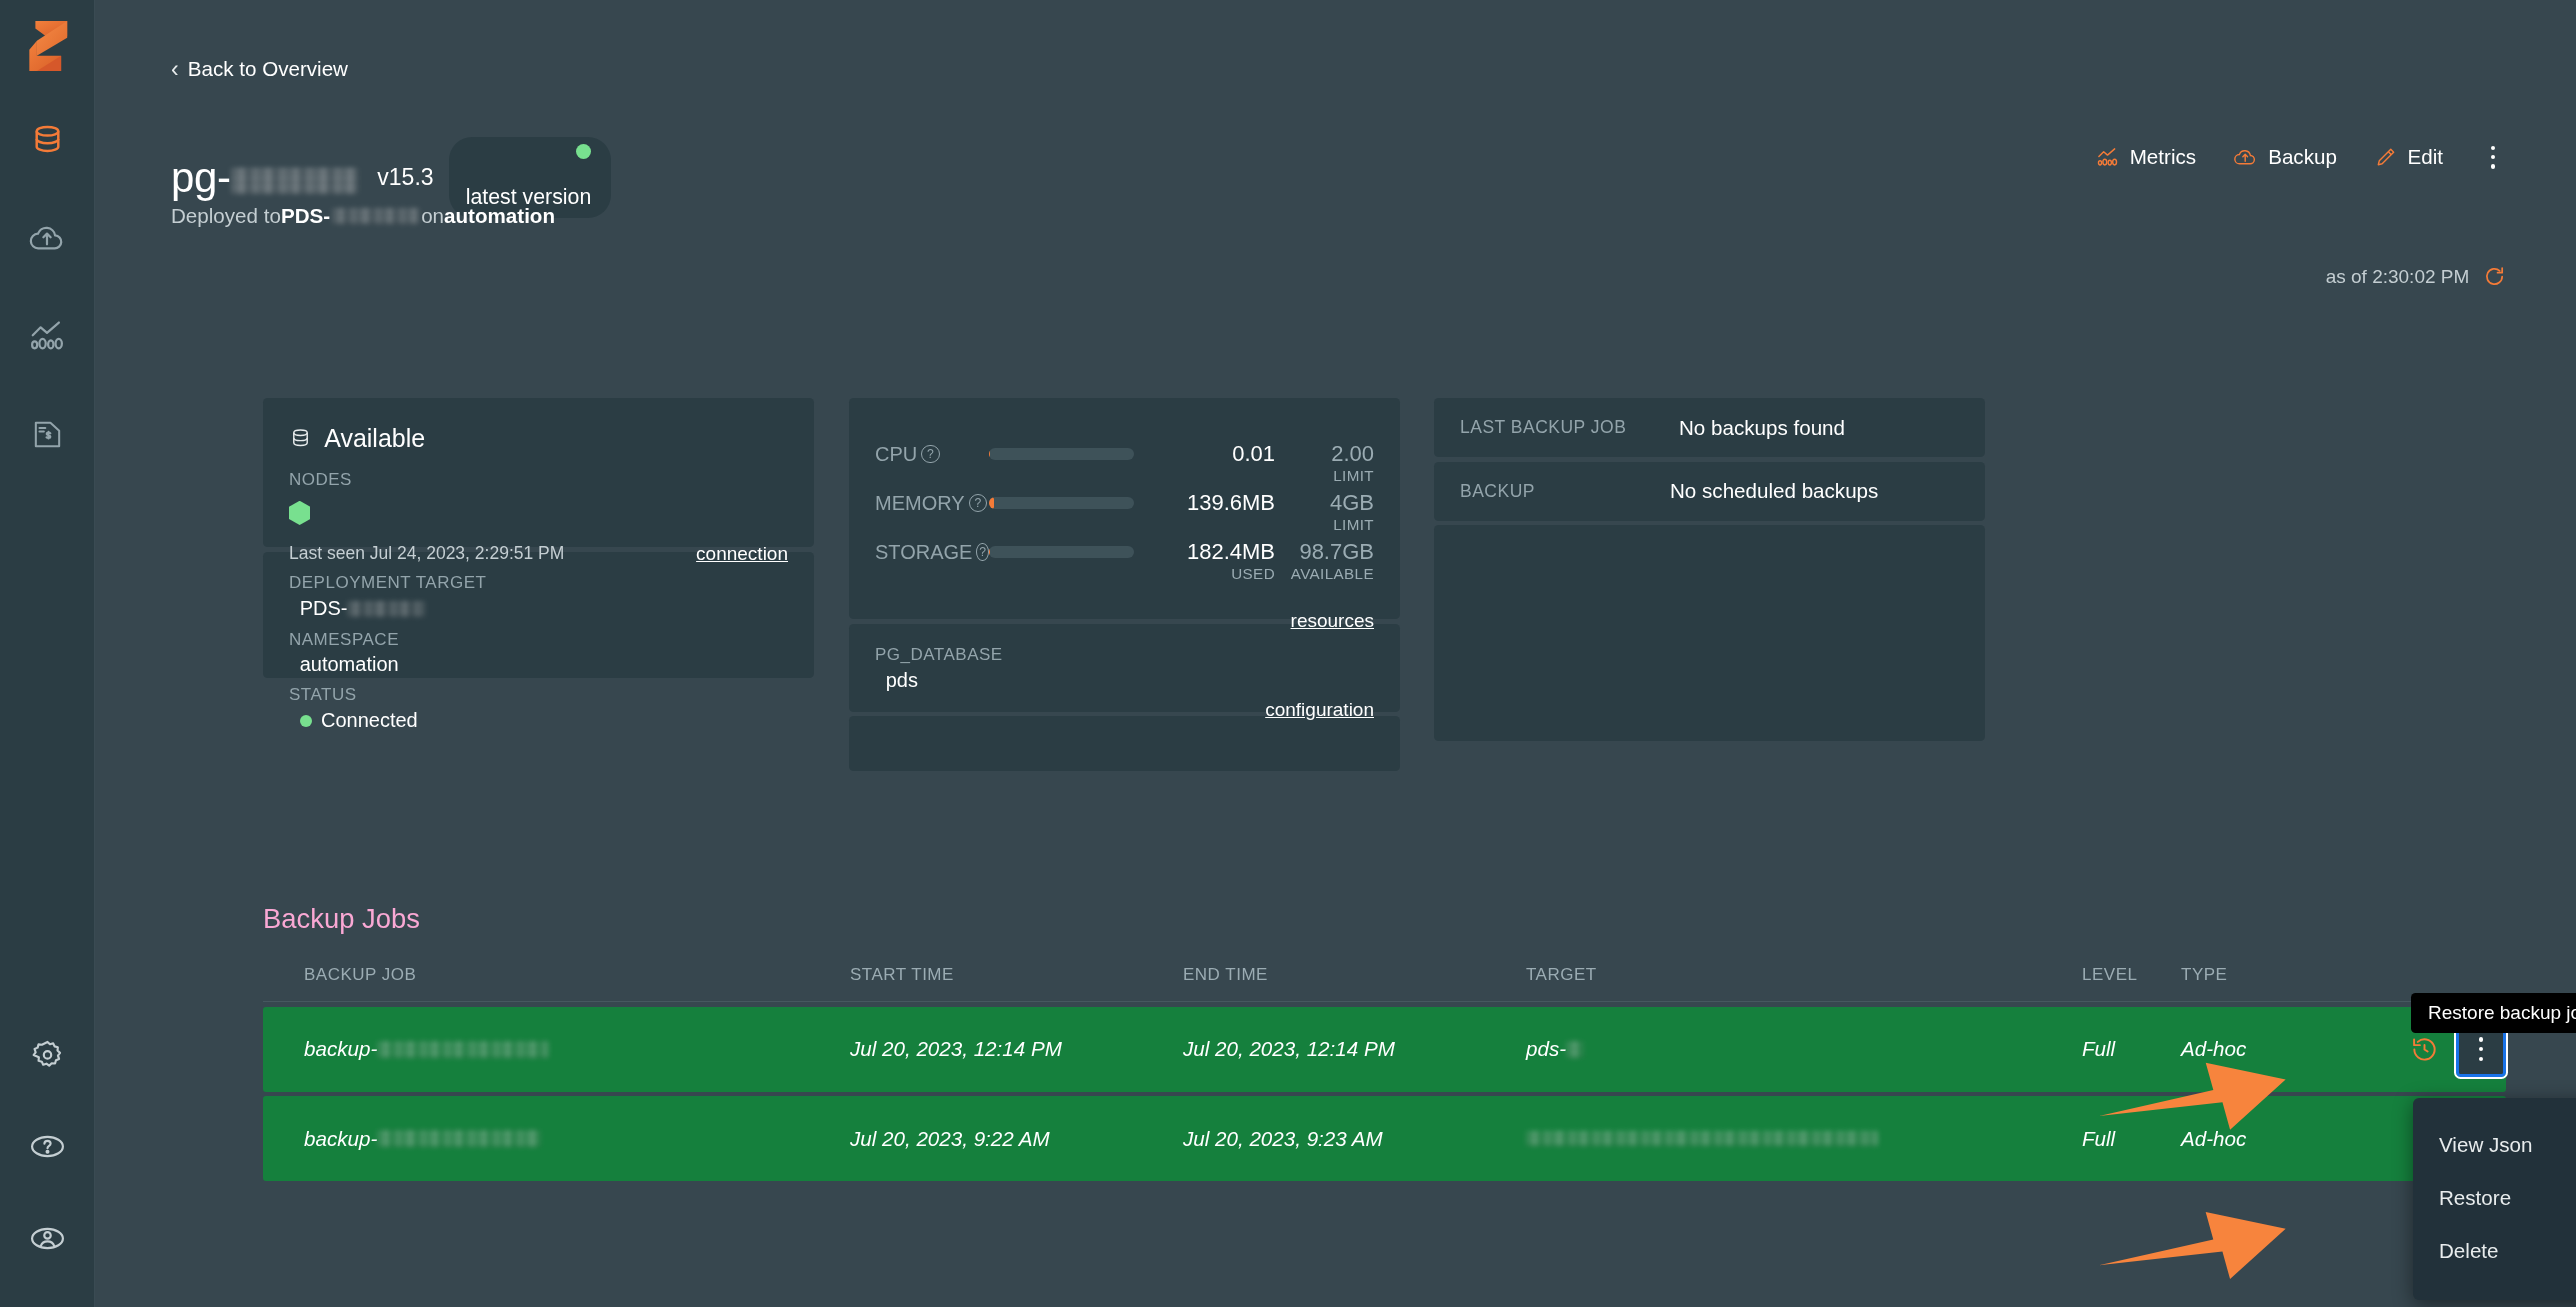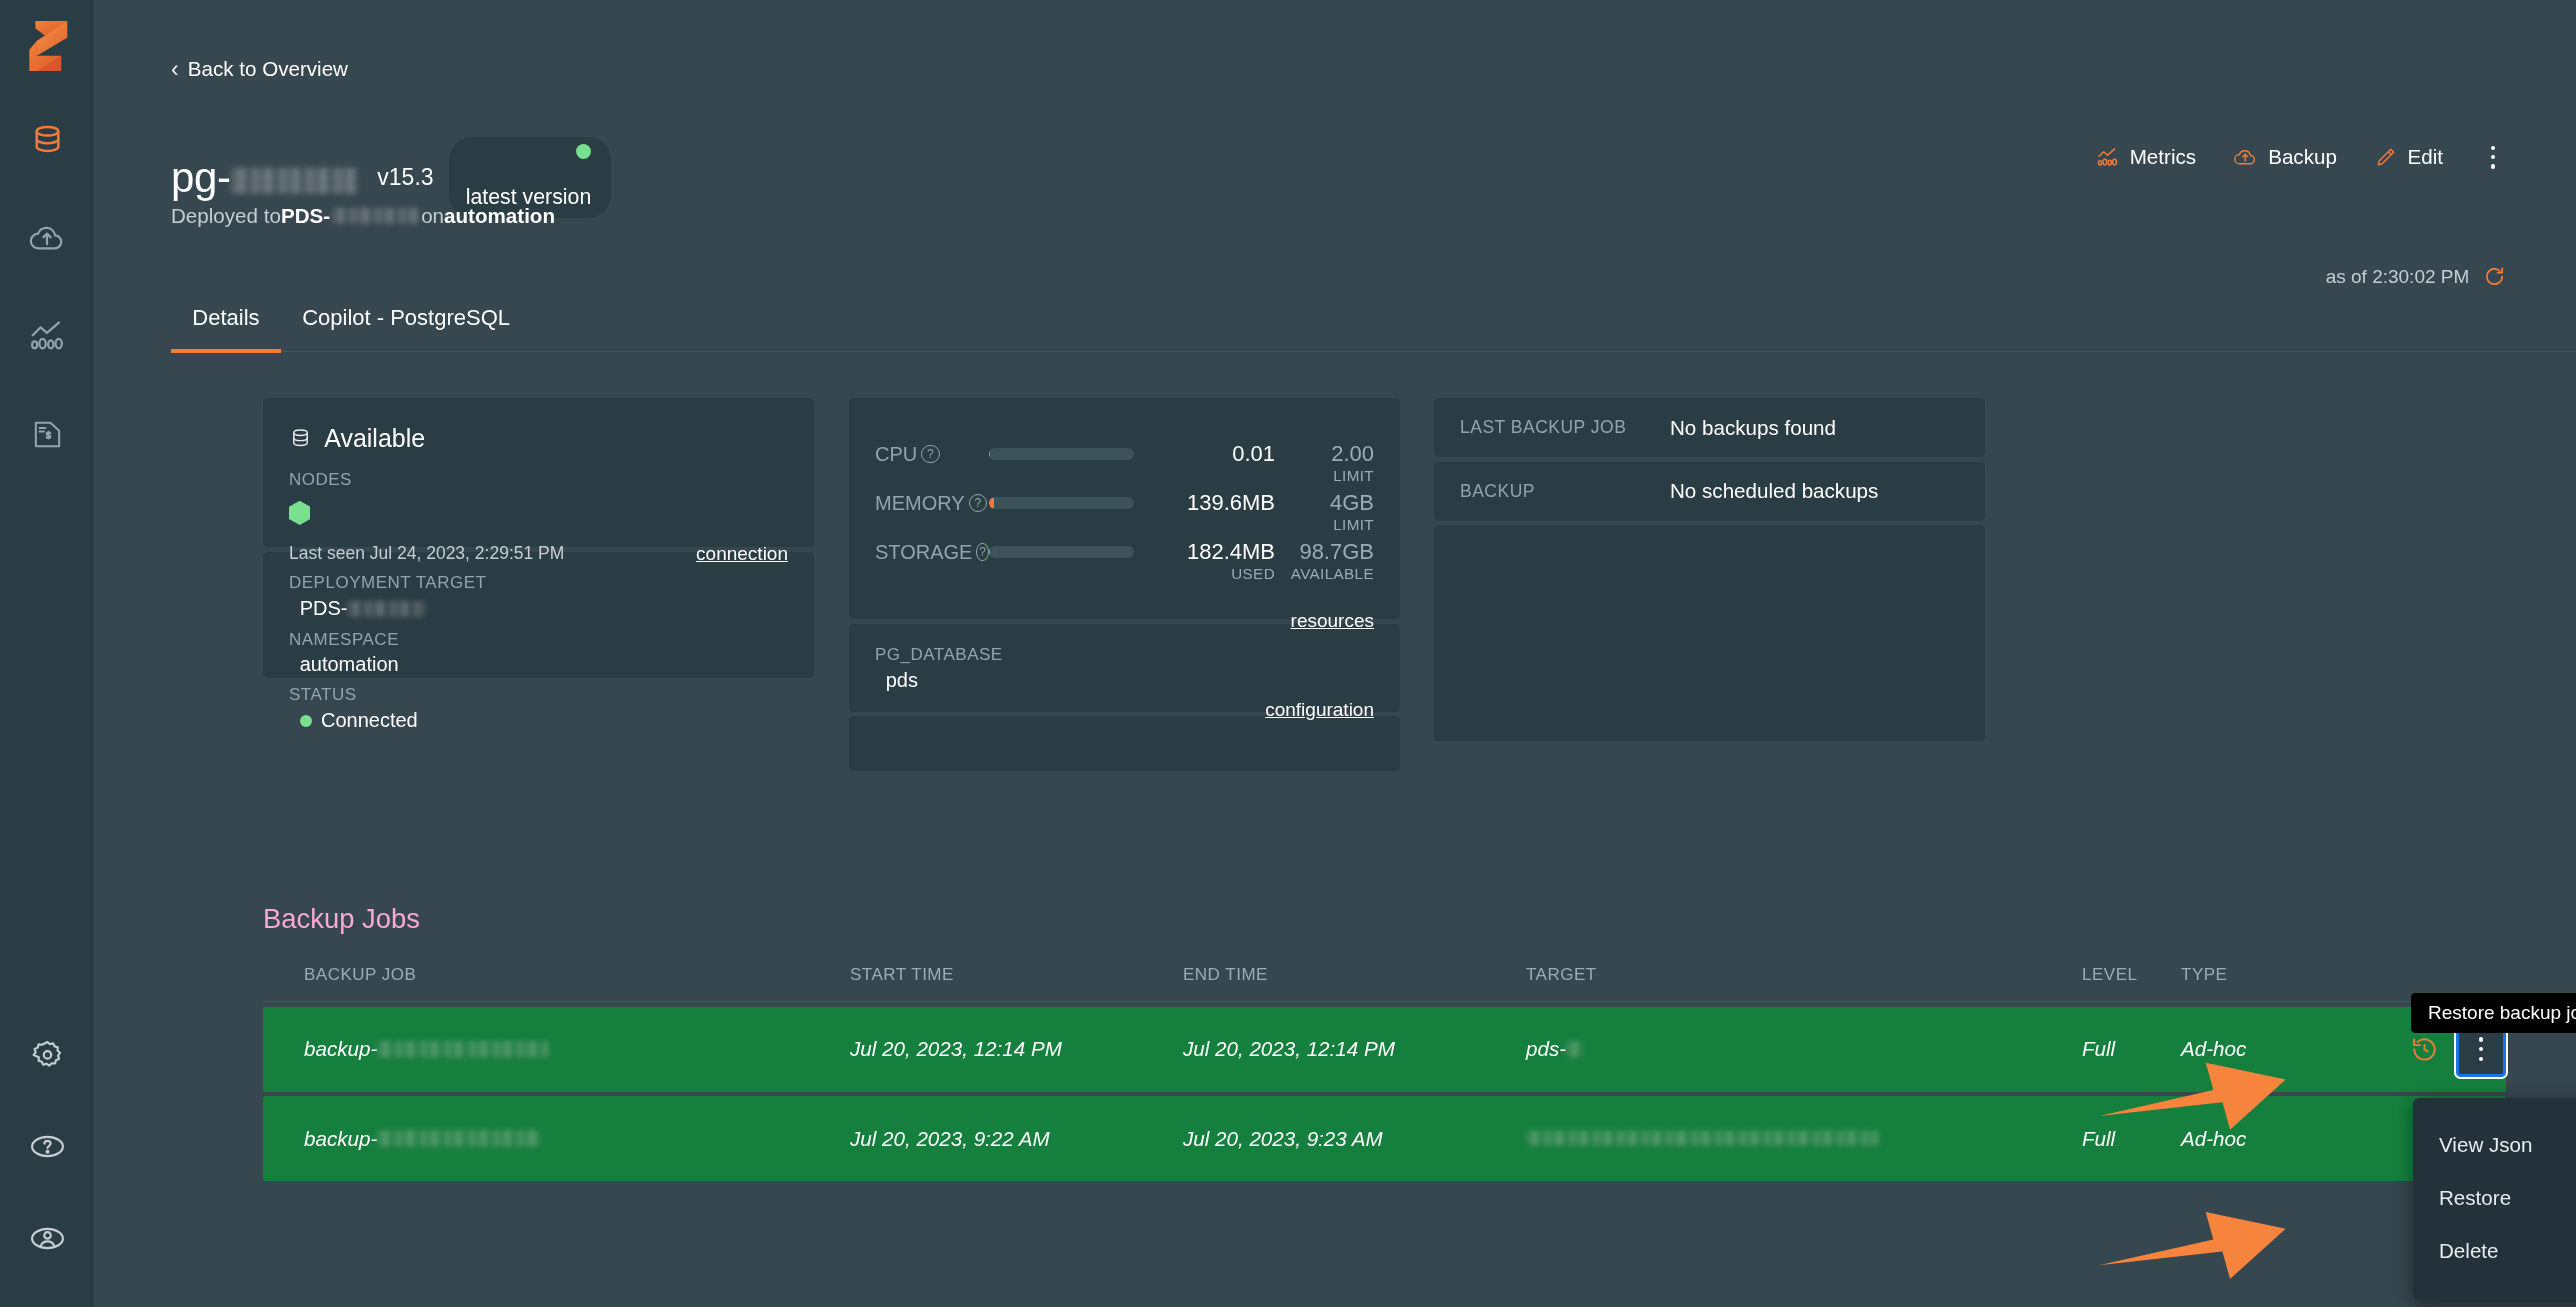--- a/index.html
+++ b/index.html
@@ -357,28 +357,20 @@
   <div class="asof">
     <span>as of 2:30:02 PM</span>
     <span style="cursor:pointer;display:flex;">
       <svg width="23" height="23" viewBox="0 0 24 24" fill="none" stroke="#f47b38" stroke-width="1.8">
         <path d="M20 12a8 8 0 1 1-2.6-5.9" stroke-linecap="round"></path>
         <path d="M20 3.2V8h-4.8" stroke-linecap="round" stroke-linejoin="round"></path>
       </svg>
     </span>
   </div>
 
-  <div class="tabs">
-    <div class="tab active">
-      <span>Details</span>
-    </div>
-    <div class="tab">
-      <span>Copilot - PostgreSQL</span>
-    </div>
-  </div>
 
   <div class="cards">
 
     <div class="col c1">
       <div class="card" style="height:149px;">
         <div class="card-hd">
           <svg width="23" height="23" viewBox="0 0 24 24" fill="none" stroke="#e8eced" stroke-width="1.5">
             <ellipse cx="12" cy="6" rx="7" ry="2.8"></ellipse>
             <path d="M5 6v10.5c0 1.55 3.13 2.8 7 2.8s7-1.25 7-2.8V6"></path>
             <path d="M5 11.4c0 1.55 3.13 2.8 7 2.8s7-1.25 7-2.8"></path>
@@ -478,21 +470,21 @@
         <div style="font-size:20px;color:#ffffff;padding:4.6px 0 0 10.7px;">pds</div>
         <div style="text-align:right;margin-top:6.1px;">
           <span class="link-u">configuration</span>
         </div>
       </div>
 
       <div class="card" style="height:55px;"></div>
     </div>
 
     <div class="col c3">
-      <div class="card kv" style="height:59px;padding:0 26px;">
+      <div class="card kv" style="height:59px;padding:0 26px;gap:9px;">
         <span class="k">LAST BACKUP JOB</span>
         <span class="v">No backups found</span>
       </div>
       <div class="card kv" style="height:59px;padding:0 26px;">
         <span class="k">BACKUP</span>
         <span class="v">No scheduled backups</span>
       </div>
       <div class="card" style="height:216px;"></div>
     </div>
   </div>

